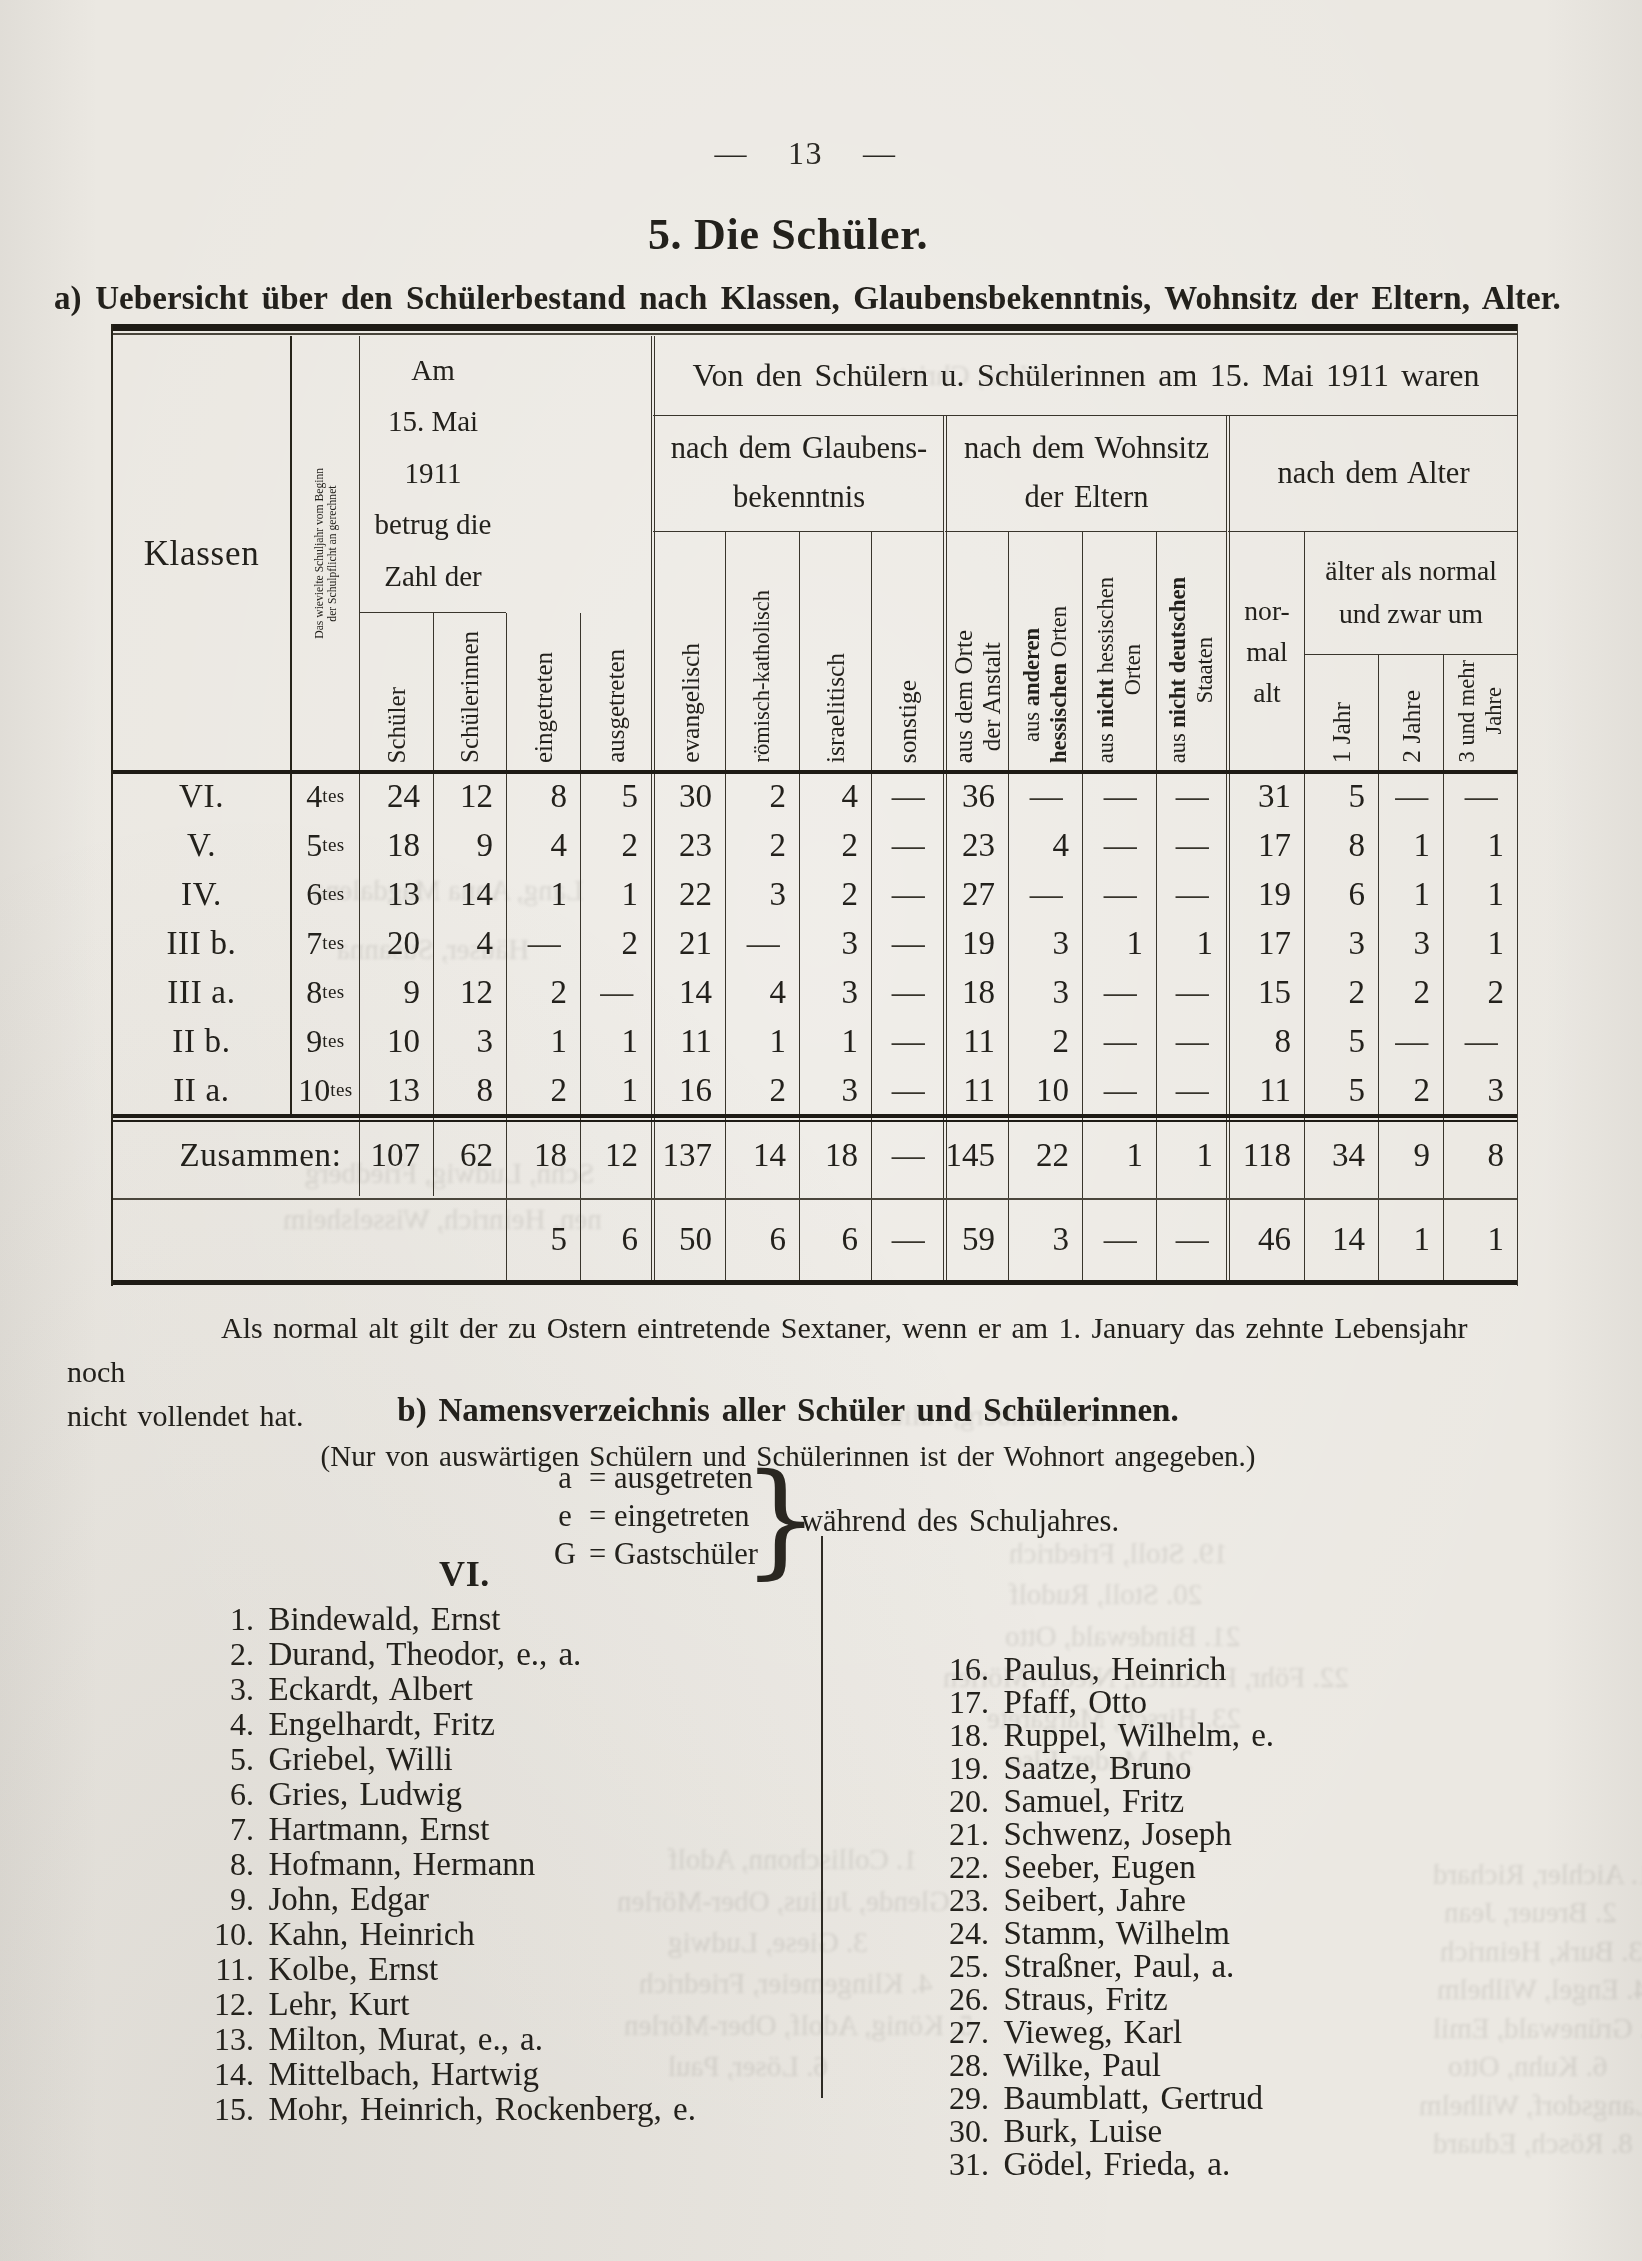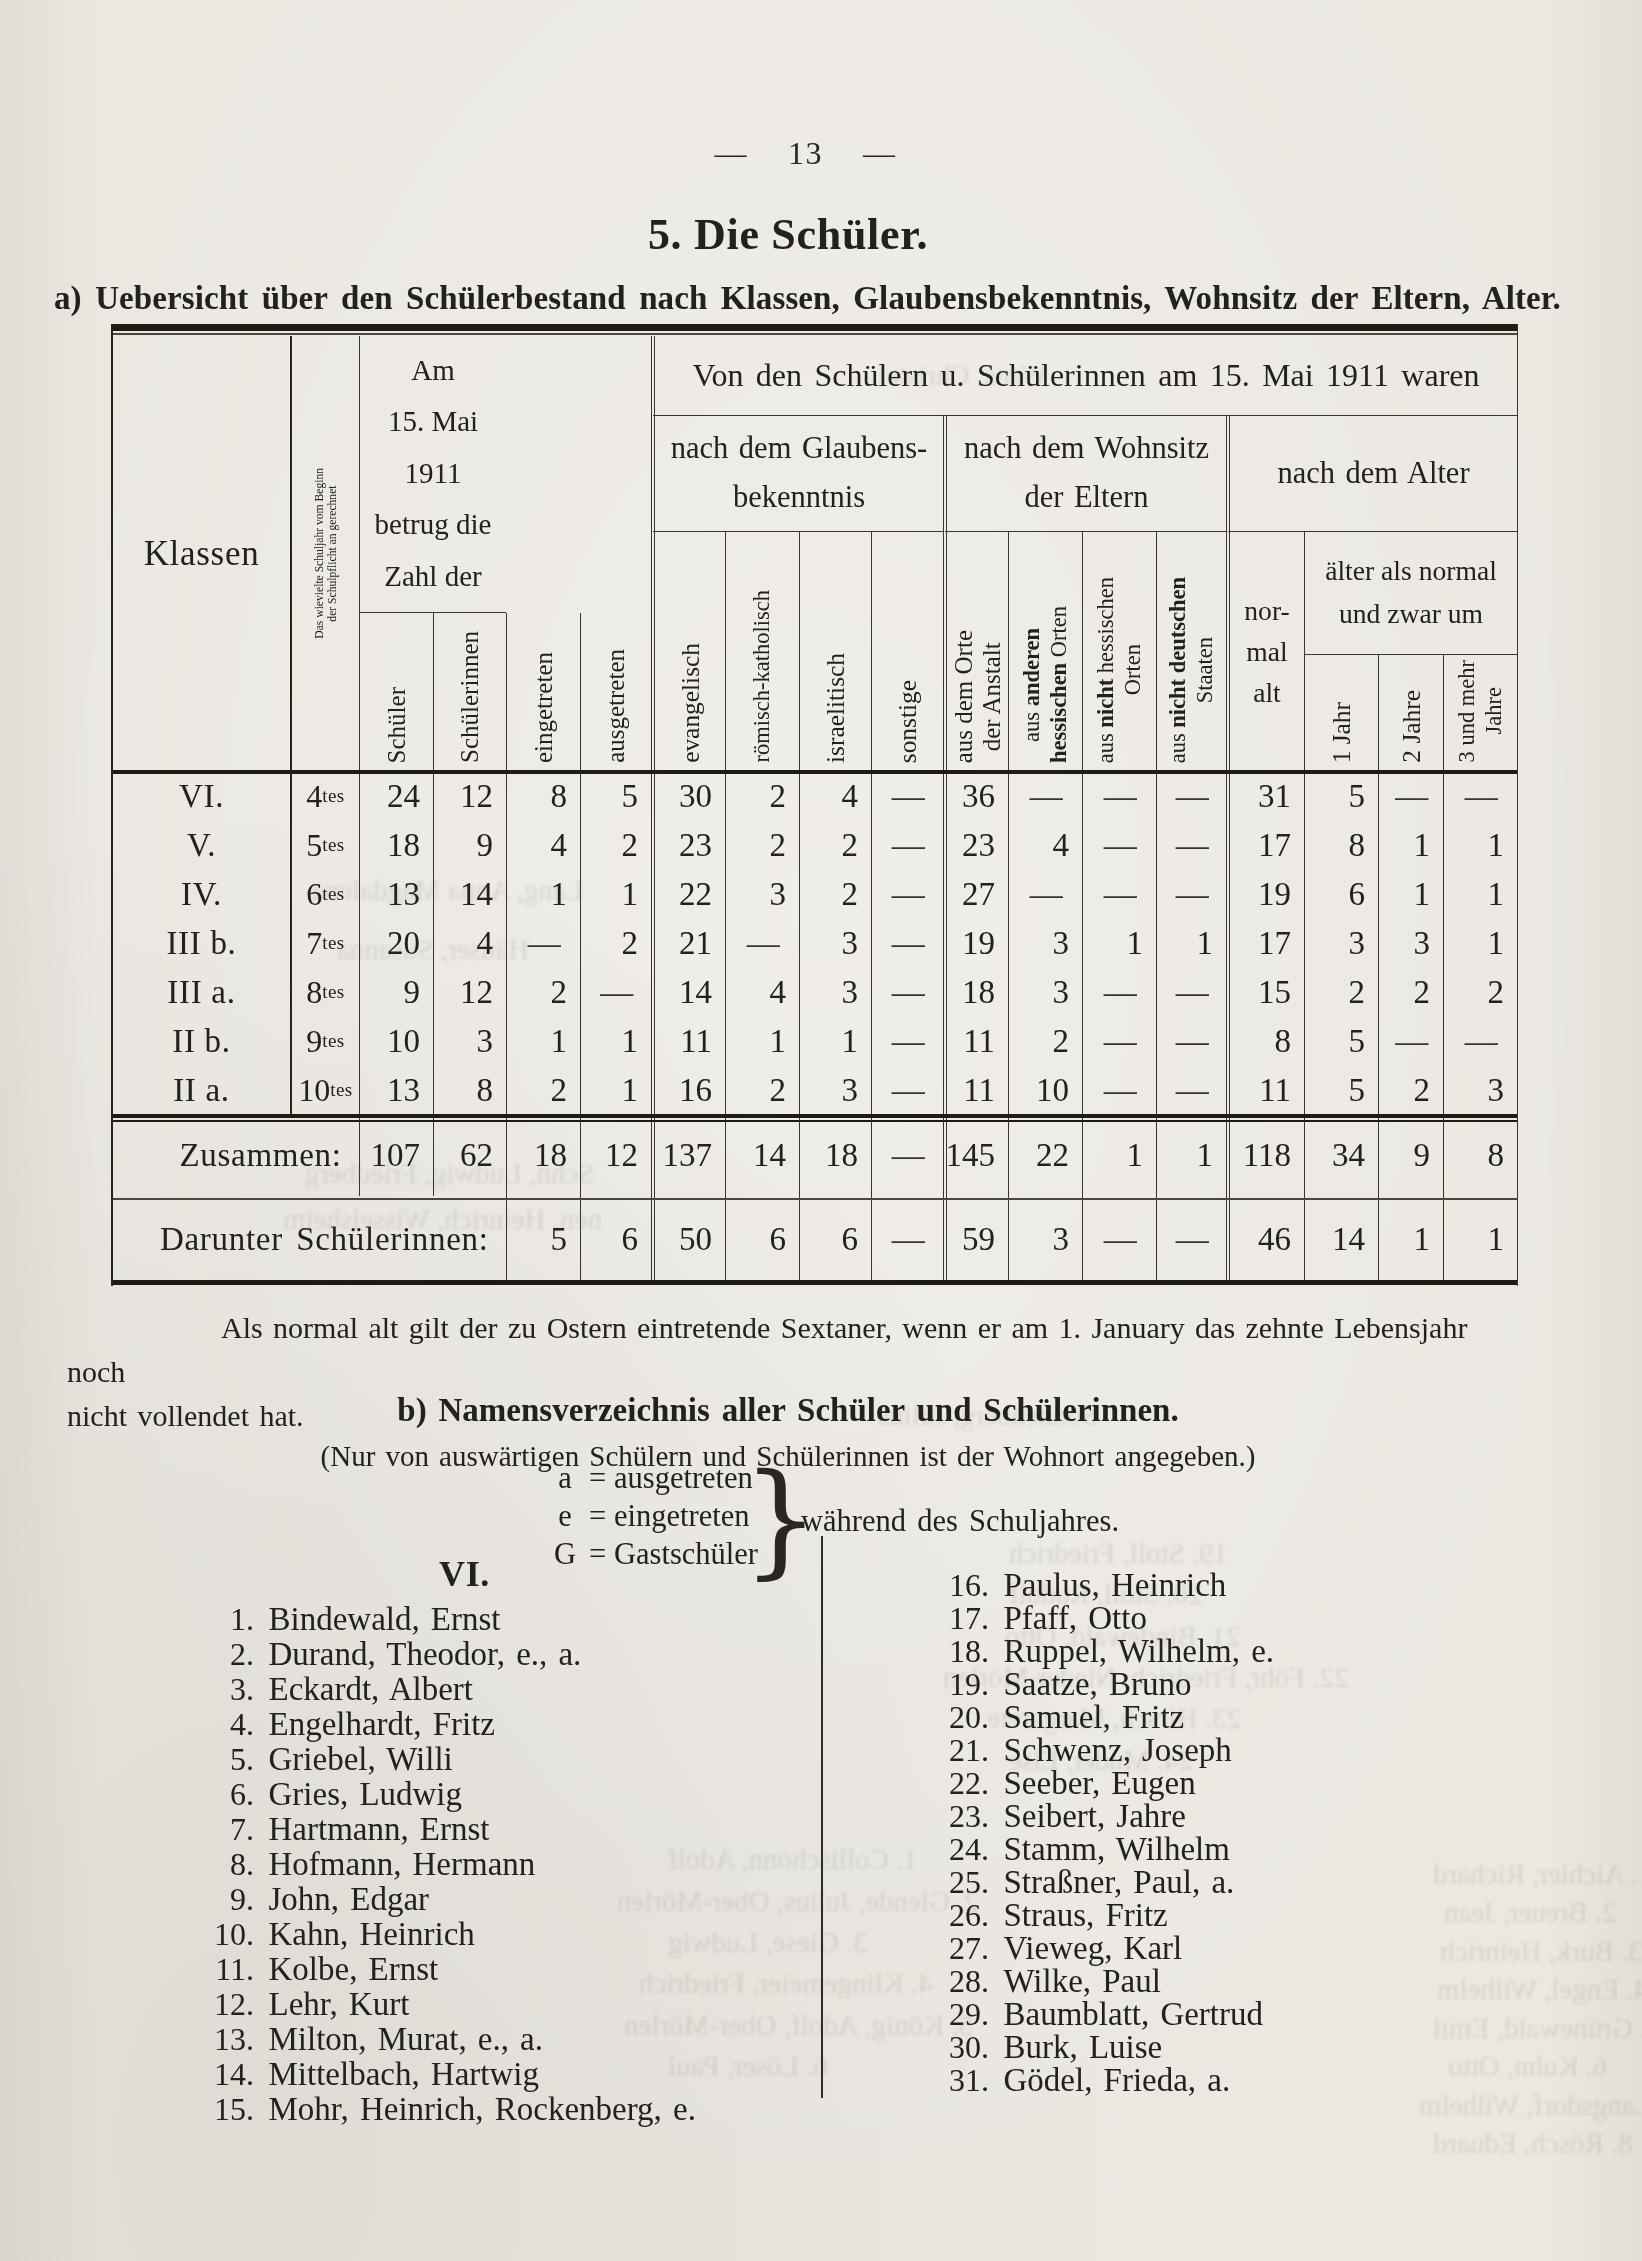--- a/index.html
+++ b/index.html
@@ -349,21 +349,20 @@
         <div class="cell val bl" style="grid-area: 13 / 9;">18</div>
         <div class="cell val bl dash" style="grid-area: 13 / 10;">—</div>
         <div class="cell val bld" style="grid-area: 13 / 11;">145</div>
         <div class="cell val bl" style="grid-area: 13 / 12;">22</div>
         <div class="cell val bl" style="grid-area: 13 / 13;">1</div>
         <div class="cell val bl" style="grid-area: 13 / 14;">1</div>
         <div class="cell val bld" style="grid-area: 13 / 15;">118</div>
         <div class="cell val bl" style="grid-area: 13 / 16;">34</div>
         <div class="cell val bl" style="grid-area: 13 / 17;">9</div>
         <div class="cell val bl" style="grid-area: 13 / 18;">8</div>
-        <div class="cell sumlabel" style="grid-area: 14 / 1 / auto / span 4;">Darunter Schülerinnen:</div>
         <div class="cell val bl" style="grid-area: 14 / 5;">5</div>
         <div class="cell val bl" style="grid-area: 14 / 6;">6</div>
         <div class="cell val bld" style="grid-area: 14 / 7;">50</div>
         <div class="cell val bl" style="grid-area: 14 / 8;">6</div>
         <div class="cell val bl" style="grid-area: 14 / 9;">6</div>
         <div class="cell val bl dash" style="grid-area: 14 / 10;">—</div>
         <div class="cell val bld" style="grid-area: 14 / 11;">59</div>
         <div class="cell val bl" style="grid-area: 14 / 12;">3</div>
         <div class="cell val bl dash" style="grid-area: 14 / 13;">—</div>
         <div class="cell val bl dash" style="grid-area: 14 / 14;">—</div>
@@ -464,21 +463,21 @@
       <div class="nrow">
         <span class="nnum">14.</span>
         <span class="nname">Mittelbach, Hartwig</span>
       </div>
       <div class="nrow">
         <span class="nnum">15.</span>
         <span class="nname">Mohr, Heinrich, Rockenberg, e.</span>
       </div>
     </div>
   <div class="abs divider"></div>
-  <div class="abs namelist" id="list-right" style="top:1569px;left:909px;">
+  <div class="abs namelist" id="list-right" style="top:1653px;left:909px;">
       <div class="nrow">
         <span class="nnum">16.</span>
         <span class="nname">Paulus, Heinrich</span>
       </div>
       <div class="nrow">
         <span class="nnum">17.</span>
         <span class="nname">Pfaff, Otto</span>
       </div>
       <div class="nrow">
         <span class="nnum">18.</span>

